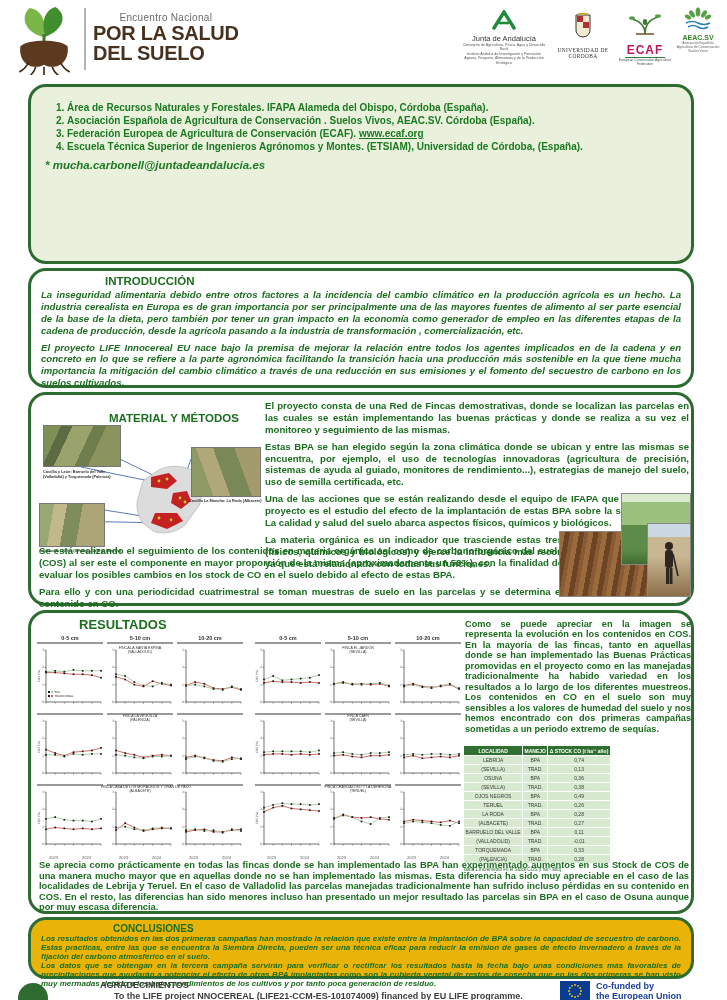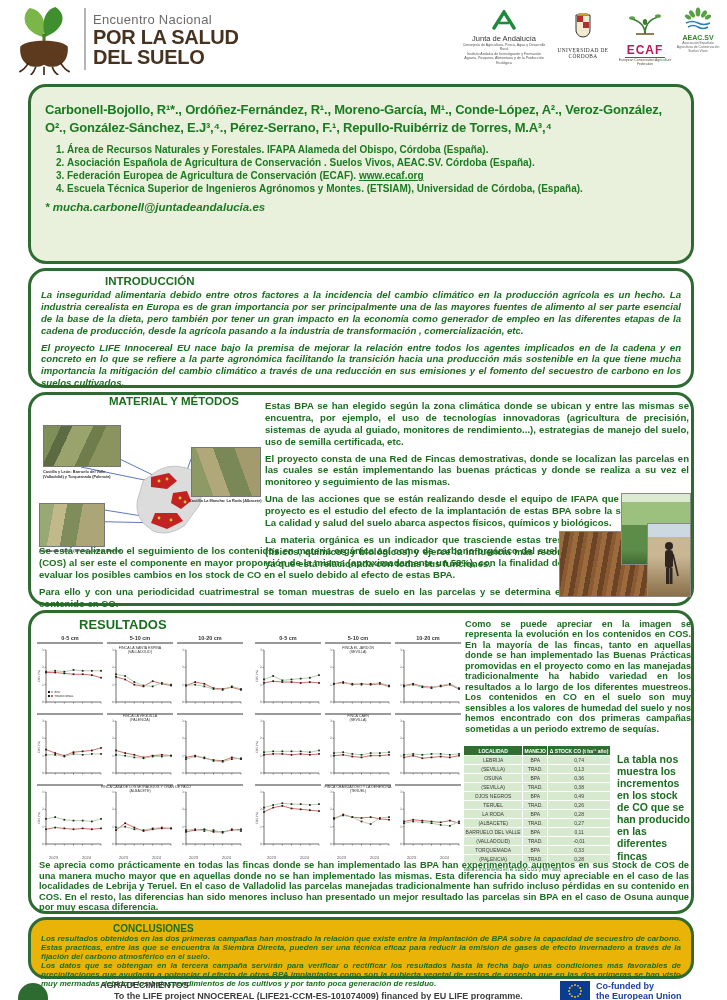--- a/index.html
+++ b/index.html
@@ -3,21 +3,21 @@
 <meta charset="utf-8">
 <style>
   * { margin:0; padding:0; box-sizing:border-box; }
   body { background:#888; font-family:"Liberation Sans", sans-serif; }
   .poster { position:relative; width:727px; height:1000px; background:#fff; overflow:hidden; margin:0 auto; }
 
   
   .hdr-logo { position:absolute; left:8px; top:5px; width:72px; height:70px; }
   .hdr-divider { position:absolute; left:84px; top:8px; width:1.5px; height:62px; background:#b5b5b5; }
   .hdr-event { position:absolute; left:93px; top:12px; }
-  .hdr-kicker { font-size:13px; color:#6b6b6b; letter-spacing:.3px; }
+  .hdr-kicker { font-size:10px; color:#6b6b6b; letter-spacing:.3px;text-align:center; }
   .hdr-title { font-size:20px; font-weight:bold; color:#47321f; line-height:1.0; letter-spacing:-.3px; }
   .hdr-logos { position:absolute; left:462px; top:4px; width:258px; height:72px; }
   .lg { position:absolute; text-align:center; color:#333; }
   .lg-junta { left:0; top:6px; width:84px; }
   .lg-junta .nm { font-size:7.5px; font-weight:normal; }
   .lg-junta .sb { font-size:3.6px; color:#555; line-height:1.25; }
   .lg-uco { left:92px; top:8px; width:58px; }
   .lg-uco .nm { font-family:"Liberation Serif", serif; font-size:5.4px; letter-spacing:.4px; margin-top:1px; }
   .lg-ecaf { left:156px; top:8px; width:54px; }
   .lg-ecaf .nm { font-size:12px; font-weight:bold; color:#be185d; letter-spacing:1px; border-bottom:1.5px solid #2e7d32; display:inline-block; padding:0 2px; }
@@ -38,21 +38,21 @@
   ol.affiliations { margin:7px 0 0 22px; font-size:10px; font-weight:bold; color:#1b7a21; line-height:1.3; }
   .email { margin-top:6px; font-size:11.5px; font-weight:bold; font-style:italic; color:#1b7a21; }
 
   
   .intro-box { top:268px; height:120px; padding:4px 10px; }
   .intro-box .sec-head { margin-left:64px; margin-bottom:2px; }
   .intro-box p { font-size:9.6px; line-height:1.24; margin-bottom:5px;font-style:italic; }
 
   
   .methods-box { top:392px; height:214px; }
-  .methods-box .sec-head { position:absolute; left:72px; top:0;padding-left:6px; }
+  .methods-box .sec-head { position:absolute; left:72px; top:17px;padding-left:6px; }
   .map-wrap { position:absolute; left:8px; top:26px; width:225px; height:150px; }
   .map-wrap svg { position:absolute; left:0; top:0; }
   .sat { position:absolute; border:1px solid #777; }
   .sat-cyl { left:4px; top:4px; width:78px; height:42px;
     background:linear-gradient(115deg,#7e8f58 0 18%,#5d6b42 18% 30%,#9aa36b 30% 52%,#6f7d4c 52% 66%,#8b945e 66% 100%); }
   .sat-clm { left:152px; top:26px; width:70px; height:50px;
     background:linear-gradient(70deg,#8d9a66 0 25%,#b0a878 25% 45%,#7a8756 45% 70%,#a39b6e 70% 100%); }
   .sat-and { left:0px; top:82px; width:66px; height:44px;
     background:linear-gradient(100deg,#9aa875 0 20%,#c2b98a 20% 38%,#7f8d5c 38% 60%,#aca577 60% 100%); }
   .map-label { position:absolute; font-size:3.9px; font-weight:bold; color:#333; line-height:1.25; }
@@ -180,21 +180,20 @@
         </g>
       </svg>
       <div class="nm">AEAC.SV</div>
       <div class="sb">Asociación Española</div>
       <div class="sb">Agricultura de Conservación</div>
       <div class="sb">Suelos Vivos</div>
     </div>
   </div>
 
   <section class="box title-box">
-    <div class="authors">Carbonell-Bojollo, R¹*., Ordóñez-Fernández, R¹., Moreno-García, M¹., Conde-López, A²., Veroz-González, O²., González-Sánchez, E.J³,⁴., Pérez-Serrano, F.¹, Repullo-Ruibérriz de Torres, M.A³,⁴</div>
     <ol class="affiliations">
         <li>Área de Recursos Naturales y Forestales. IFAPA Alameda del Obispo, Córdoba (España).</li>
         <li>Asociación Española de Agricultura de Conservación . Suelos Vivos,  AEAC.SV. Córdoba (España).</li>
         <li>Federación Europea de Agricultura de Conservación (ECAF). <u>www.ecaf.org</u></li>
         <li>Escuela Técnica Superior de Ingenieros Agrónomos y  Montes. (ETSIAM), Universidad de Córdoba, (España).</li>
       </ol>
     <div class="email">* mucha.carbonell@juntadeandalucia.es</div>
   </section>
 
   <section class="box intro-box">
@@ -231,22 +230,22 @@
       </svg>
       <div class="sat sat-cyl"></div>
       <div class="sat sat-clm"></div>
       <div class="sat sat-and"></div>
       <div class="map-label ml-cyl">Castilla y León: Barruelo del Valle (Valladolid) y Torquemada (Palencia)</div>
       <div class="map-label ml-clm">Castilla La Mancha: La Roda (Albacete)</div>
       <div class="map-label ml-and">Andalucía: Osuna (Sevilla) y Lebrija (Sevilla)</div>
     </div>
 
     <div class="methods-right">
+      <p class="gtext">El proyecto consta de una Red de Fincas demostrativas, donde se localizan las parcelas en las cuales se están implementando las buenas prácticas y donde se realiza a su vez el monitoreo y seguimiento de las  mismas.</p>
       <p class="gtext">Estas BPA se han elegido según la zona climática donde se ubican y entre las mismas se encuentra, por ejemplo, el uso de tecnologías innovadoras (agricultura de precisión, sistemas de ayuda al guiado, monitores de rendimiento...), estrategias de manejo del suelo, uso de semilla certificada, etc.</p>
-      <p class="gtext">El proyecto consta de una Red de Fincas demostrativas, donde se localizan las parcelas en las cuales se están implementando las buenas prácticas y donde se realiza a su vez el monitoreo y seguimiento de las  mismas.</p>
       <p class="gtext">Una de las acciones que se están realizando desde el equipo de IFAPA que participa en el proyecto es el estudio del efecto de la implantación de estas BPA sobre la salud del suelo. La calidad y salud del suelo abarca aspectos físicos, químicos y biológicos.</p>
       <p class="gtext">La materia orgánica es un indicador que trasciende estas  tres categorías de indicadores (físicos, químicos y biológicos) y ejerce la influencia más reconocida en la salud del suelo ya que está relacionada con todas sus funciones.</p>
     </div>
 
     <div class="methods-bottom">
       <p class="gtext">Se está realizando el seguimiento de los contenidos en materia orgánica así como de carbono orgánico del suelo (COS) al ser este el componente en mayor proporción de la misma (aproximadamente un 58%), con la finalidad de evaluar los posibles cambios en los stock de CO en el suelo debido al efecto de estas BPA.</p>
       <p class="gtext">Para ello y con una periodicidad cuatrimestral se toman muestras de suelo en las parcelas y se determina el contenido en CO.</p>
     </div>
 
     <div class="photos">
@@ -1027,21 +1026,20 @@
             <tr>
               <td>(PALENCIA)</td>
               <td>TRAD.</td>
               <td>0,28</td>
             </tr>
           </tbody>
       </table>
       <div class="table-caption">Tabla 1.Incremento en el Stock COS (t ha⁻¹ año)</div>
     </div>
 
-    <div class="table-note gtext">La tabla nos muestra los incrementos en los stock de CO que se han producido en las diferentes fincas</div>
 
     <div class="results-bottom gtext">Se aprecia como prácticamente en todas las fincas donde se han implementado las BPA han experimentado aumentos en sus Stock de COS de una manera mucho mayor que en aquellas donde no se han implementado las mismas. Esta diferencia ha sido muy apreciable en el caso de las localidades de Lebrija y Teruel. En el caso de Valladolid las parcelas manejadas tradicionalmente han sufrido incluso pérdidas en su contenido en COS. En el resto, las diferencias han sido menores incluso han presentado un mejor resultado las parcelas sin BPA en el caso de Osuna aunque por muy escasa diferencia.</div>
   </section>
 
   <section class="box conclusions-box">
     <div class="sec-head">CONCLUSIONES</div>
     <p class="gtext">Los resultados obtenidos en las dos primeras campañas han mostrado la relación que existe entre la implantación de BPA sobre la capacidad de  secuestro de carbono. Estas practicas, entre las que se encuentra la Siembra Directa, pueden ser una técnica eficaz para reducir la emision de gases de efecto invernadero a través de la fijación del carbono atmosférico en el suelo.</p>
     <p class="gtext">Los datos que se obtengan en la tercera campaña servirán para verificar o rectificar los resultados hasta la fecha bajo unas condiciones más favorables de precipitaciones que ayudarán a potenciar el efecto de otras BPA implantadas como son la cubierta vegetal de restos de cosecha que en las dos primeras se han visto muy mermadas debido a los bajos rendimientos de los cultivos y por tanto poca generación de residuo.</p>
   </section>
 

